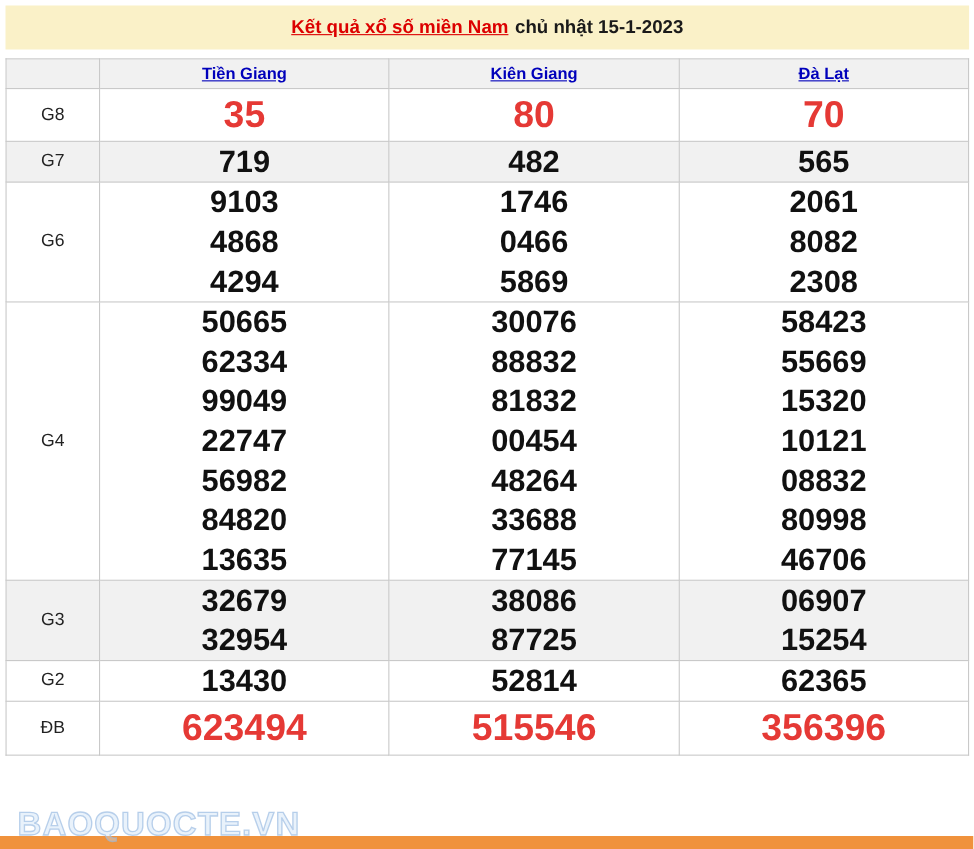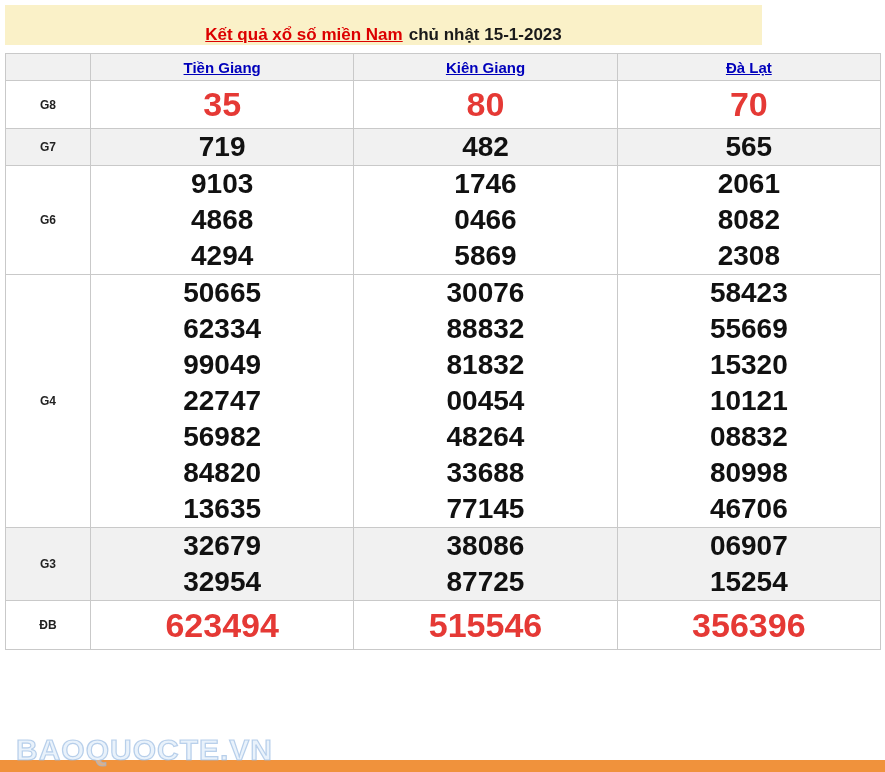--- a/index.html
+++ b/index.html
@@ -3,42 +3,42 @@
 <meta charset="utf-8">
 <style>
   * { margin:0; padding:0; box-sizing:border-box; }
   html,body { width:885px; height:772px; background:#ffffff; overflow:hidden; }
   body { position:relative; font-family:"Liberation Sans", sans-serif; }
 
   .page { padding:5px 4px 0 5px; }
 
   
   .banner {
-    width:757px; height:40px; background:#FAF1C8;
-    display:flex; align-items:flex-end; justify-content:center;
+    width:876px; height:40px; background:#FAF1C8;
+    display:flex; align-items:center; justify-content:center;
     margin-bottom:8px;
   }
   .banner .title-wrap { font-size:17px; font-weight:bold; color:#1a1a1a; white-space:nowrap; }
   .banner a.title-link { color:#DC0000; text-decoration:underline; cursor:pointer; }
   .banner .title-rest { color:#1a1a1a; margin-left:6px; }
 
   
   table.results {
     width:876px; border-collapse:collapse; table-layout:fixed;
     background:#ffffff;
   }
   table.results th, table.results td {
     border:1px solid #C9C9C9; text-align:center; vertical-align:middle; padding:0;
   }
   col.label-col { width:85px; }
 
   thead th { height:27px; background:#F1F1F1; font-size:15px; }
   thead a.province-link { color:#0000BB; font-weight:bold; text-decoration:underline; cursor:pointer; }
 
-  td.row-label { font-size:12px; font-weight:bold; color:#222; background:inherit; }
+  td.row-label { font-size:16px; font-weight:normal; color:#222; background:inherit; }
 
   tr.shade { background:#F1F1F1; }
 
   .val {
     font-size:28px; font-weight:bold; color:#111; line-height:36px;
     white-space:nowrap;
   }
   tr.red-top .val { color:#E53935; font-size:34px; line-height:47px; }
   tr.red-db  .val { color:#E53935; font-size:34px; line-height:48px; }
 
@@ -170,20 +170,32 @@
           </td>
           <td>
             <div class="val">38086</div>
             <div class="val">87725</div>
           </td>
           <td>
             <div class="val">06907</div>
             <div class="val">15254</div>
           </td>
         </tr>
+        <tr>
+          <td class="row-label">G2</td>
+          <td>
+            <div class="val">13430</div>
+          </td>
+          <td>
+            <div class="val">52814</div>
+          </td>
+          <td>
+            <div class="val">62365</div>
+          </td>
+        </tr>
         <tr class="red-db">
           <td class="row-label">ĐB</td>
           <td>
             <div class="val">623494</div>
           </td>
           <td>
             <div class="val">515546</div>
           </td>
           <td>
             <div class="val">356396</div>

